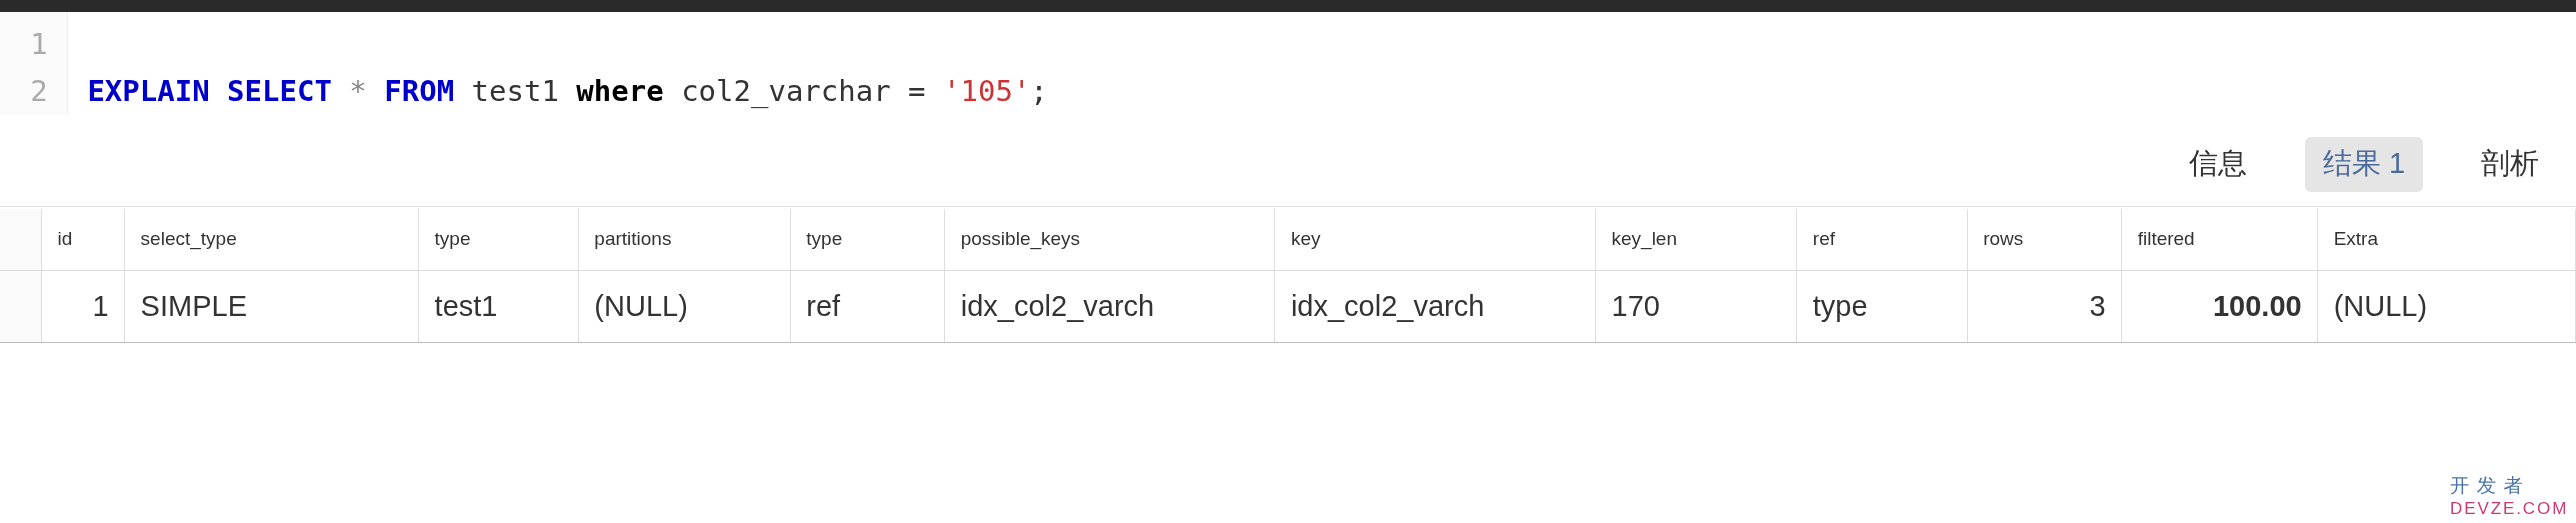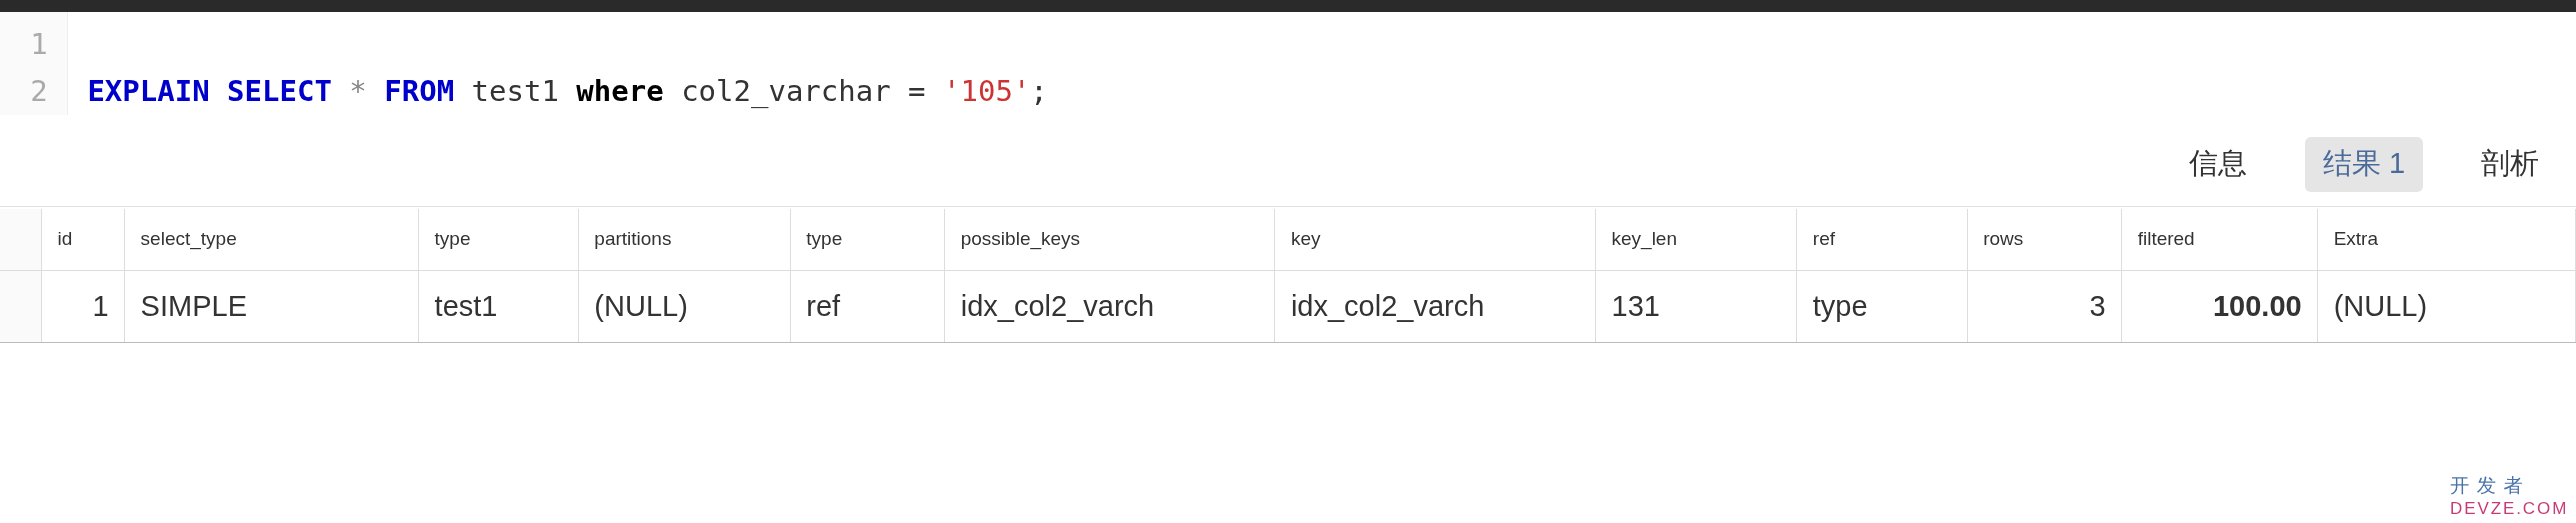--- a/index.html
+++ b/index.html
@@ -190,21 +190,21 @@
   <tbody>
     <tr>
       <td class="row-handle"></td>
       <td class="col-id num-right">1</td>
       <td class="col-select_type">SIMPLE</td>
       <td class="col-table">test1</td>
       <td class="col-partitions null-val">(NULL)</td>
       <td class="col-type">ref</td>
       <td class="col-possible_keys">idx_col2_varch</td>
       <td class="col-key">idx_col2_varch</td>
-      <td class="col-key_len">131</td>
+      <td class="col-key_len">170</td>
       <td class="col-ref">type</td>
       <td class="col-rows num-right">3</td>
       <td class="col-filtered num-right">100.00</td>
       <td class="col-extra null-val">(NULL)</td>
     </tr>
   </tbody>
 </table>
 
 <div class="watermark">
   <span>开 发 者</span>

